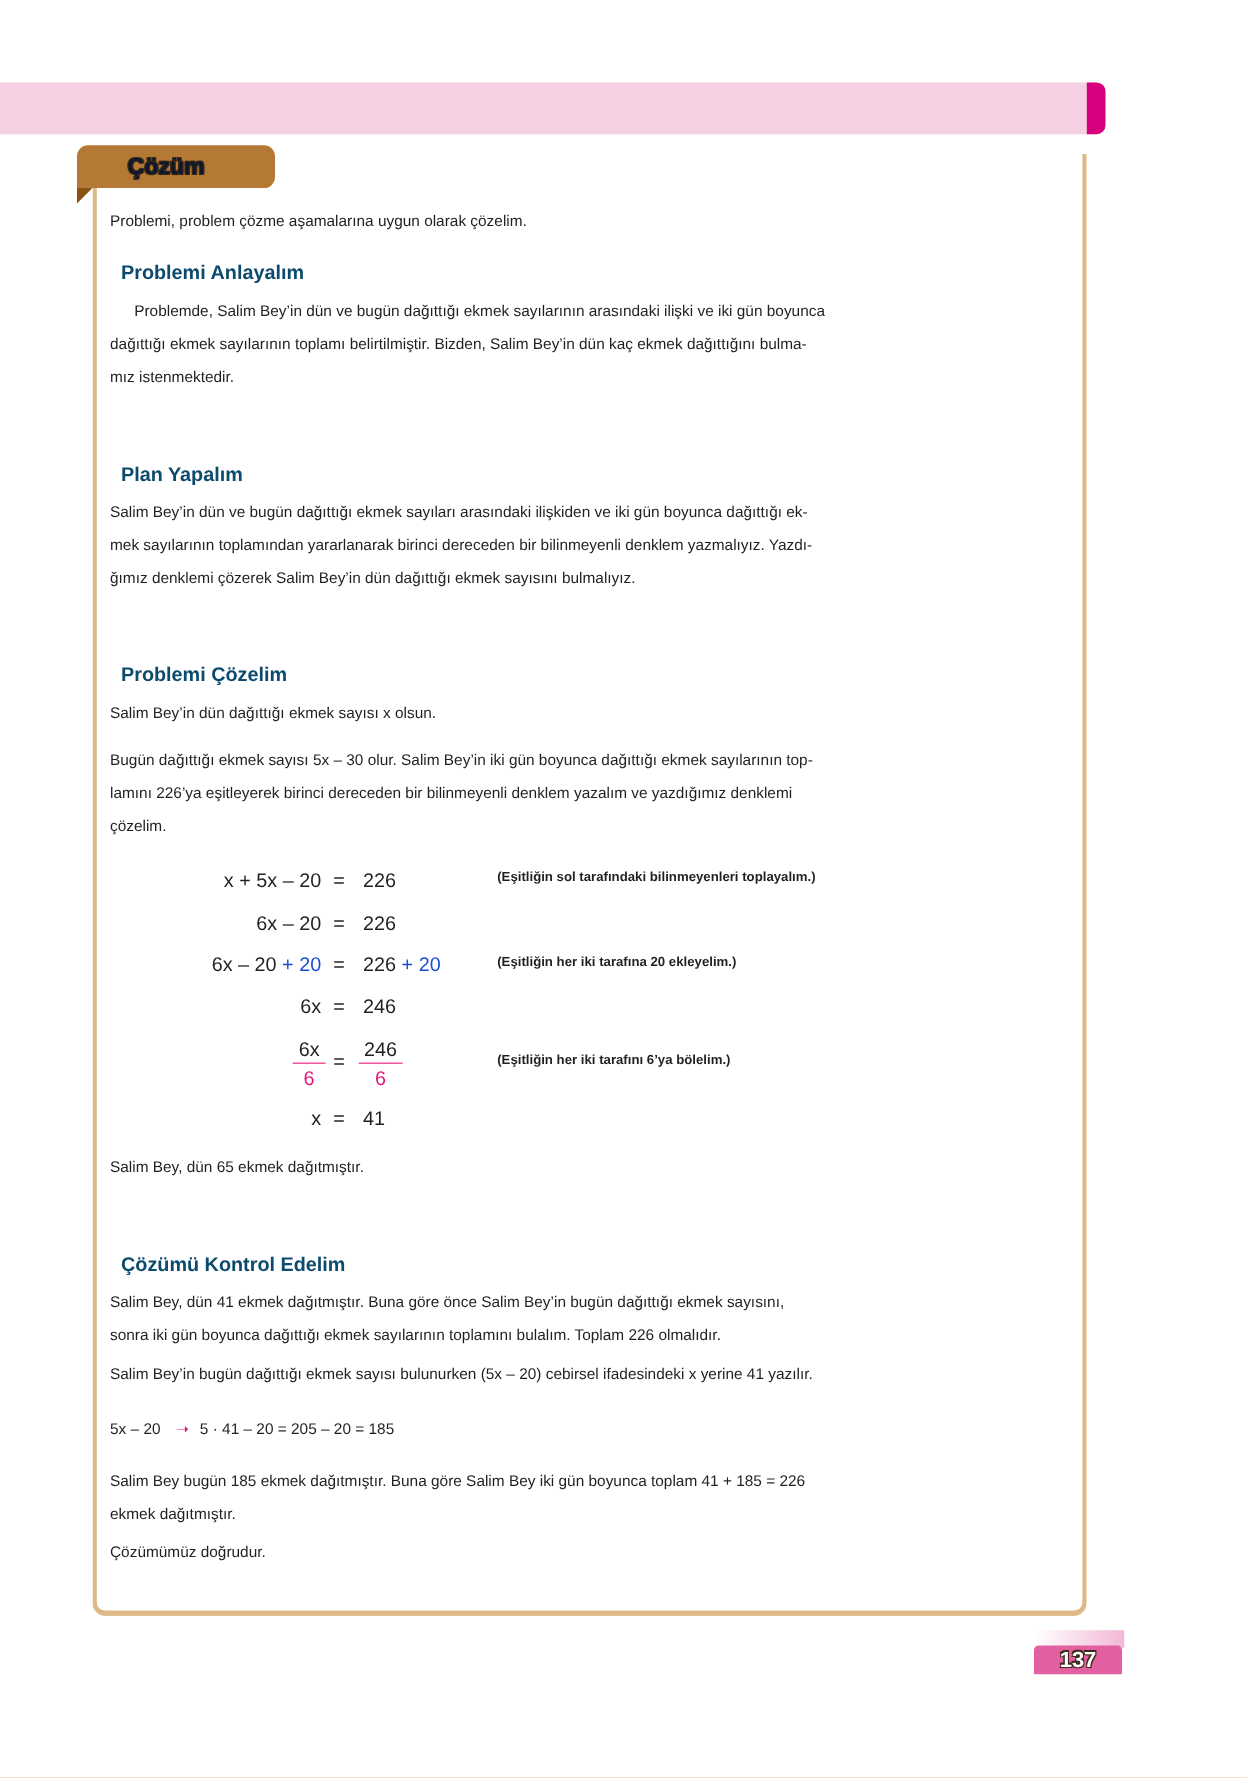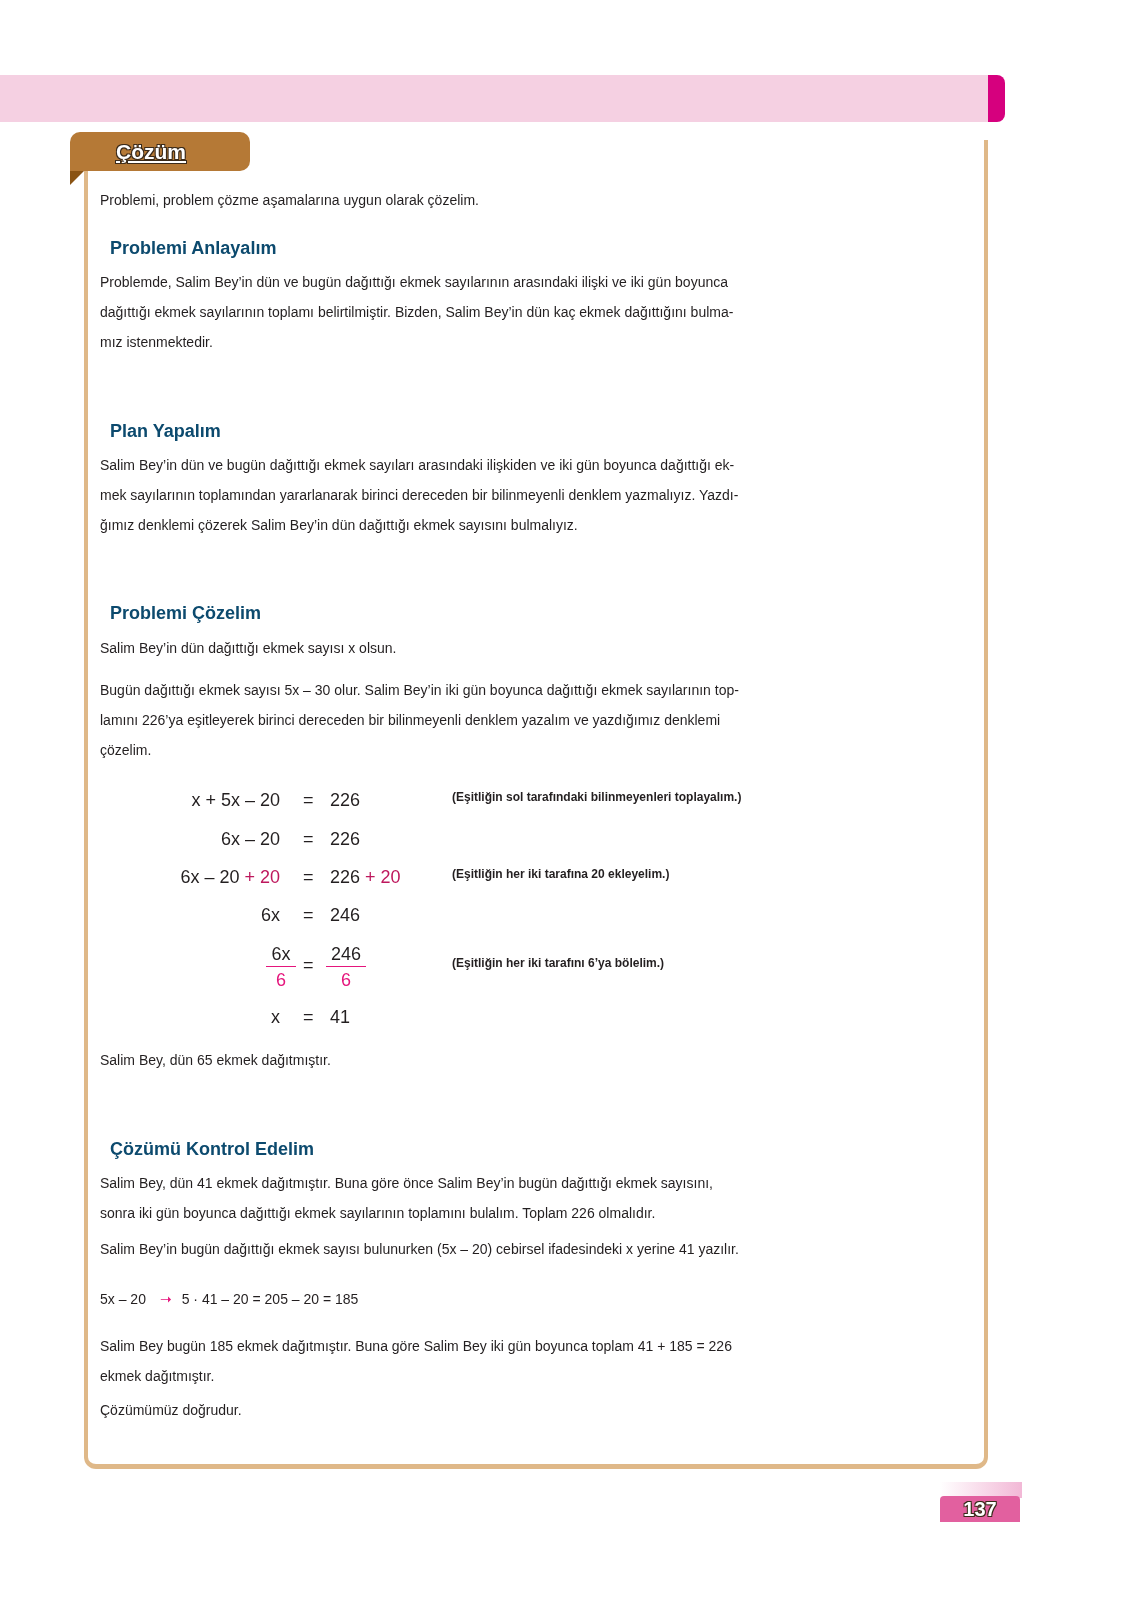--- a/index.html
+++ b/index.html
@@ -20,35 +20,34 @@
     position: absolute; left: 84px; top: 140px; width: 904px; height: 1329px;
     border-left: 4px solid #dfb888; border-right: 4px solid #dfb888; border-bottom: 5px solid #dfb888;
     border-top: none; border-radius: 0 0 12px 12px; box-sizing: border-box;
   }
   .cozum-tab {
     position: absolute; left: 70px; top: 132px; width: 180px; height: 39px;
     background: #b57936; border-radius: 10px 10px 10px 0;
     display: flex; align-items: center; justify-content: center;
   }
   .cozum-tab span {
-    color: #ffffff; font-weight: bold; font-size: 21px;
+    color: #0f172a; font-weight: bold; font-size: 21px;
     text-shadow: -1px -1px 0 #3a2a1a, 1px -1px 0 #3a2a1a, -1px 1px 0 #3a2a1a, 1px 1px 0 #3a2a1a;
     margin-left: -18px;
-    text-decoration: underline;
   }
   .tab-fold {
     position: absolute; left: 70px; top: 171px; width: 0; height: 0;
     border-top: 14px solid #8a5313; border-left: 14px solid transparent;
     transform: scaleX(-1);
   }
   .p { position: absolute; left: 100px; width: 878px; font-size: 14px; line-height: 30px; text-align: justify; color: #231f20; }
   .h { position: absolute; left: 110px; font-size: 18px; font-weight: bold; color: #0c4a6e; }
-  .pink { color: #be185d; }
+  .pink { color: #1d4ed8; }
   .eq-row { position: absolute; font-size: 18px; height: 26px; }
-  .eq-left { position: absolute; right: 12px; text-align: center; white-space: nowrap; }
+  .eq-left { position: absolute; right: 0; text-align: center; white-space: nowrap; }
   .note { position: absolute; left: 452px; font-size: 12px; white-space: nowrap; font-weight: bold; }
   .frac { position: absolute; text-align: center; font-size: 18px; }
   .frac .num { display: block; padding: 0 4px; border-bottom: 1px solid #e5157c; line-height: 24px; }
   .frac .den { display: block; color: #e5157c; line-height: 26px; }
   .page-num-fade {
     position: absolute; left: 940px; top: 1482px; width: 82px; height: 16px;
     background: linear-gradient(to right, #ffffff, #f2b8d6);
   }
   .page-num {
     position: absolute; left: 940px; top: 1496px; width: 80px; height: 26px;
@@ -69,21 +68,21 @@
 
 <div class="solution-box"></div>
 <div class="cozum-tab">
   <span>Çözüm</span>
 </div>
 <div class="tab-fold"></div>
 
 <div class="p" style="top:185px;">Problemi, problem çözme aşamalarına uygun olarak çözelim.</div>
 
 <div class="h" style="top:238px;">Problemi Anlayalım</div>
-<div class="p" style="top:267px;">Problemde, Salim Bey’in dün ve bugün dağıttığı ekmek sayılarının arasındaki ilişki ve iki gün boyunca</div>
+<div class="p" style="top:267px;margin-left:22px;">Problemde, Salim Bey’in dün ve bugün dağıttığı ekmek sayılarının arasındaki ilişki ve iki gün boyunca</div>
 <div class="p" style="top:297px;">dağıttığı ekmek sayılarının toplamı belirtilmiştir. Bizden, Salim Bey’in dün kaç ekmek dağıttığını bulma-</div>
 <div class="p" style="top:327px;">mız istenmektedir.</div>
 
 <div class="h" style="top:421px;">Plan Yapalım</div>
 <div class="p" style="top:450px;">Salim Bey’in dün ve bugün dağıttığı ekmek sayıları arasındaki ilişkiden ve iki gün boyunca dağıttığı ek-</div>
 <div class="p" style="top:480px;">mek sayılarının toplamından yararlanarak birinci dereceden bir bilinmeyenli denklem yazmalıyız. Yazdı-</div>
 <div class="p" style="top:510px;">ğımız denklemi çözerek Salim Bey’in dün dağıttığı ekmek sayısını bulmalıyız.</div>
 
 <div class="h" style="top:603px;">Problemi Çözelim</div>
 <div class="p" style="top:633px;">Salim Bey’in dün dağıttığı ekmek sayısı x olsun.</div>

